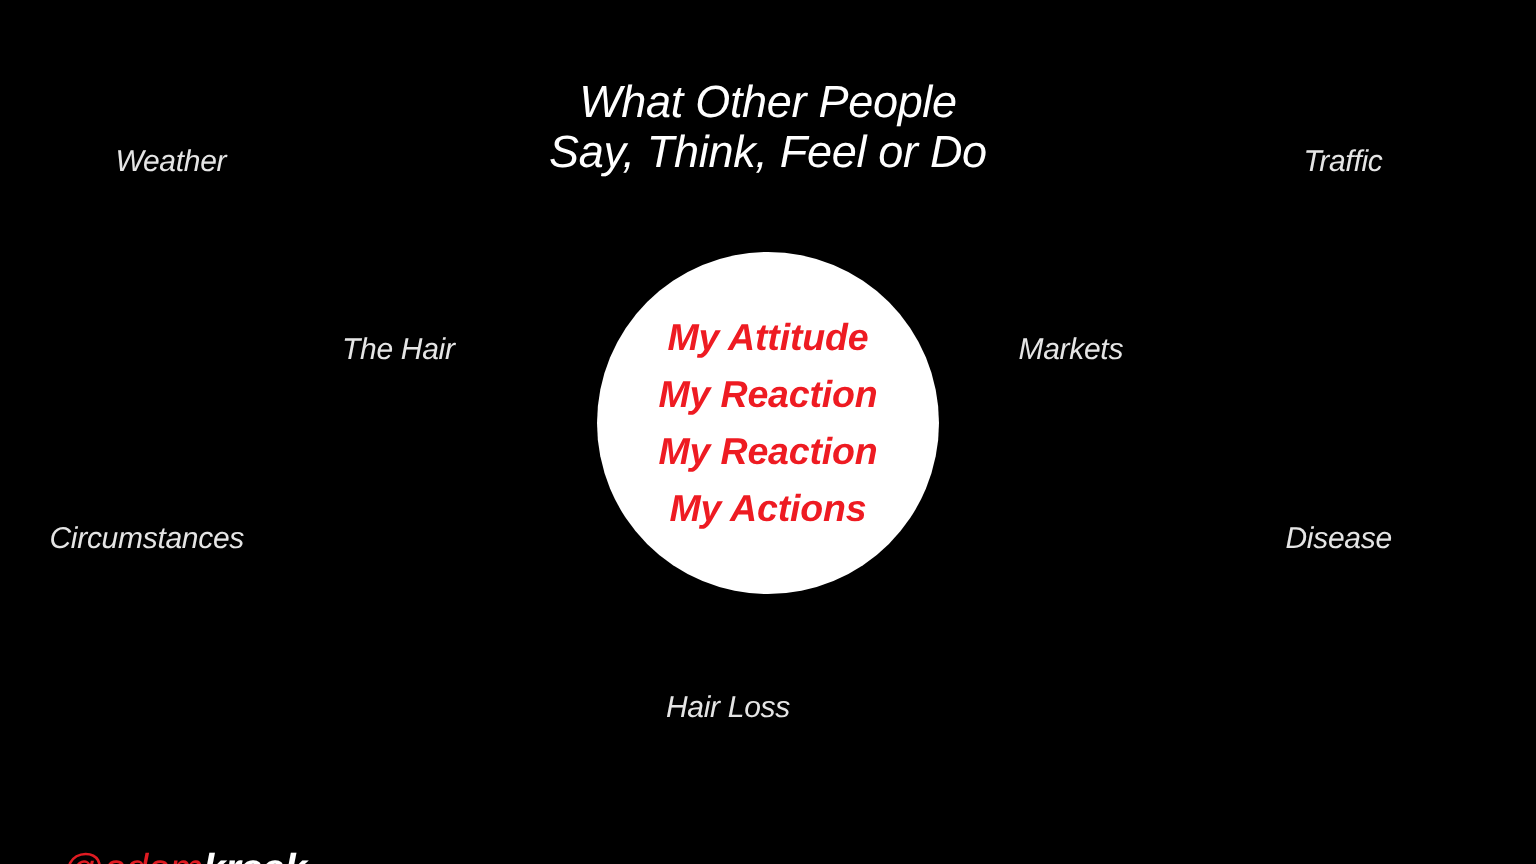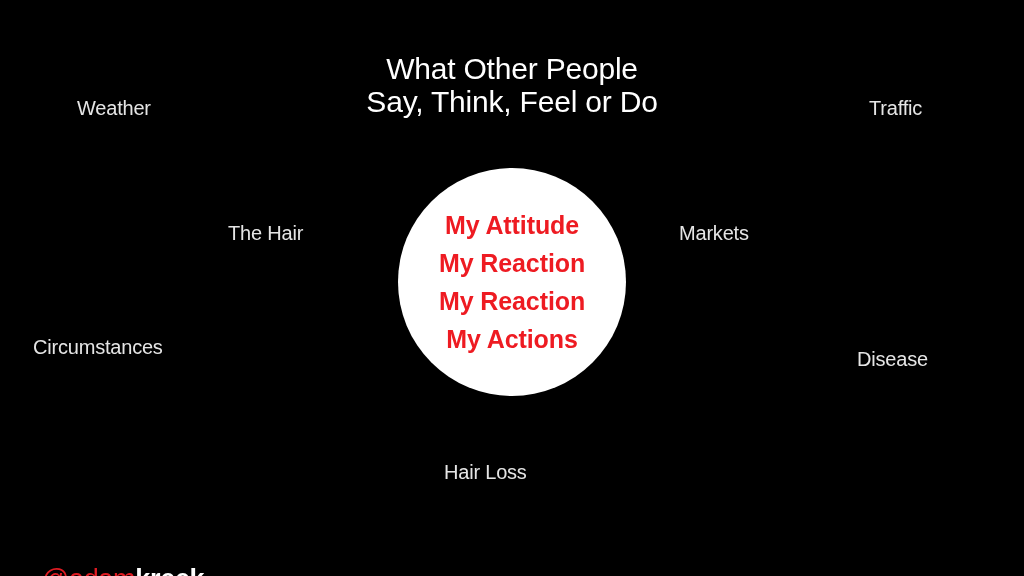--- a/index.html
+++ b/index.html
@@ -7,20 +7,21 @@
     padding: 0;
     background: #000000;
   }
   #slide {
     position: relative;
     width: 1024px;
     height: 576px;
     background: #000000;
     overflow: hidden;
     font-family: "Liberation Sans", sans-serif;
+    font-style: italic;
     -webkit-font-smoothing: antialiased;
   }
 
   
   .outer-label {
     position: absolute;
     color: #e5e5e5;
     font-family: "Liberation Sans", sans-serif;
     font-weight: 400;
     font-size: 20px;
@@ -42,21 +43,21 @@
     letter-spacing: -0.2px;
     font-weight: 400;
   }
   #title-block .title-line { display: block; }
 
   
   #label-weather       { left: 77px;  top: 97px; }
   #label-traffic       { left: 869px; top: 97px; }
   #label-the-past      { left: 228px; top: 222px; }
   #label-markets       { left: 679px; top: 222px; }
-  #label-circumstances { left: 33px;  top: 336px; }
+  #label-circumstances { left: 33px;  top: 348px; }
   #label-disease       { left: 857px; top: 348px; }
   #label-hair-loss     { left: 444px; top: 461px; text-align: center; }
 
   
   #control-circle {
     position: absolute;
     left: 398px;
     top: 168px;
     width: 228px;
     height: 228px;

